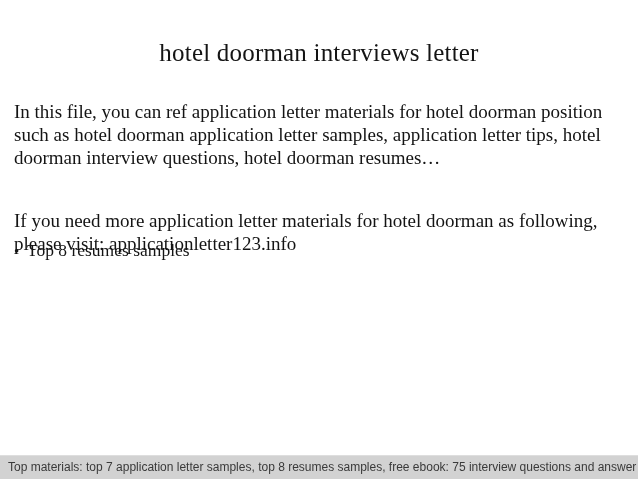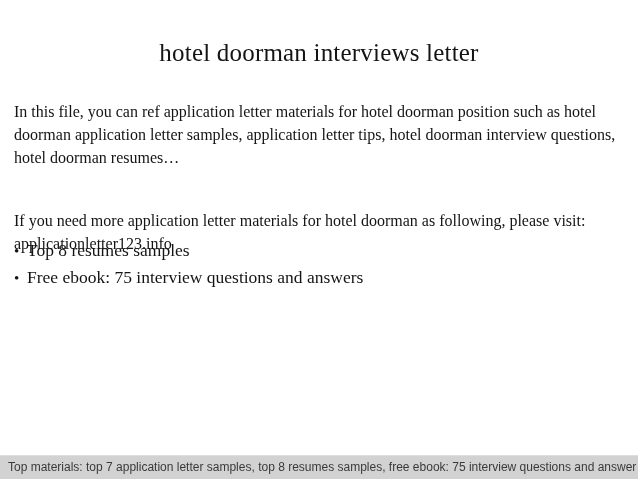--- a/index.html
+++ b/index.html
@@ -25,21 +25,21 @@
     text-align: center;
     font-size: 25px;
     font-weight: normal;
     letter-spacing: 0.2px;
   }
   .para {
     position: absolute;
     left: 14px;
     right: 18px;
     margin: 0;
-    font-size: 16px;
+    font-size: 19px;
     line-height: 23px;
   }
   .para-intro { top: 100px; }
   .para-visit { top: 180px; margin-top: 29px; }
   .bullets {
     position: absolute;
     top: 237px;
     left: 14px;
     right: 18px;
     margin: 0;
@@ -81,22 +81,19 @@
   <h1 class="title">hotel doorman interviews letter</h1>
 
   <p class="para para-intro">In this file, you can ref application letter materials for hotel doorman position such as hotel doorman application letter samples, application letter tips, hotel doorman interview questions, hotel doorman resumes…</p>
 
   <p class="para para-visit">If you need more application letter materials for hotel doorman as following, please visit: applicationletter123.info</p>
 
   <ul class="bullets">
     <li>
       <span class="bullet-marker">•</span><span>Top 8 resumes samples</span>
     </li>
-    <li>
-      <span class="bullet-marker">•</span><span>Free ebook: 75 interview questions and answers</span>
-    </li>
   </ul>
 
   <div class="footer-bar" style="background: rgb(210, 210, 210); color: rgb(58, 58, 58);">
     <span>Top materials: top 7 application letter samples, top 8 resumes samples, free ebook: 75 interview questions and answer</span>
   </div>
 
 </div>
 
 </body></html>

